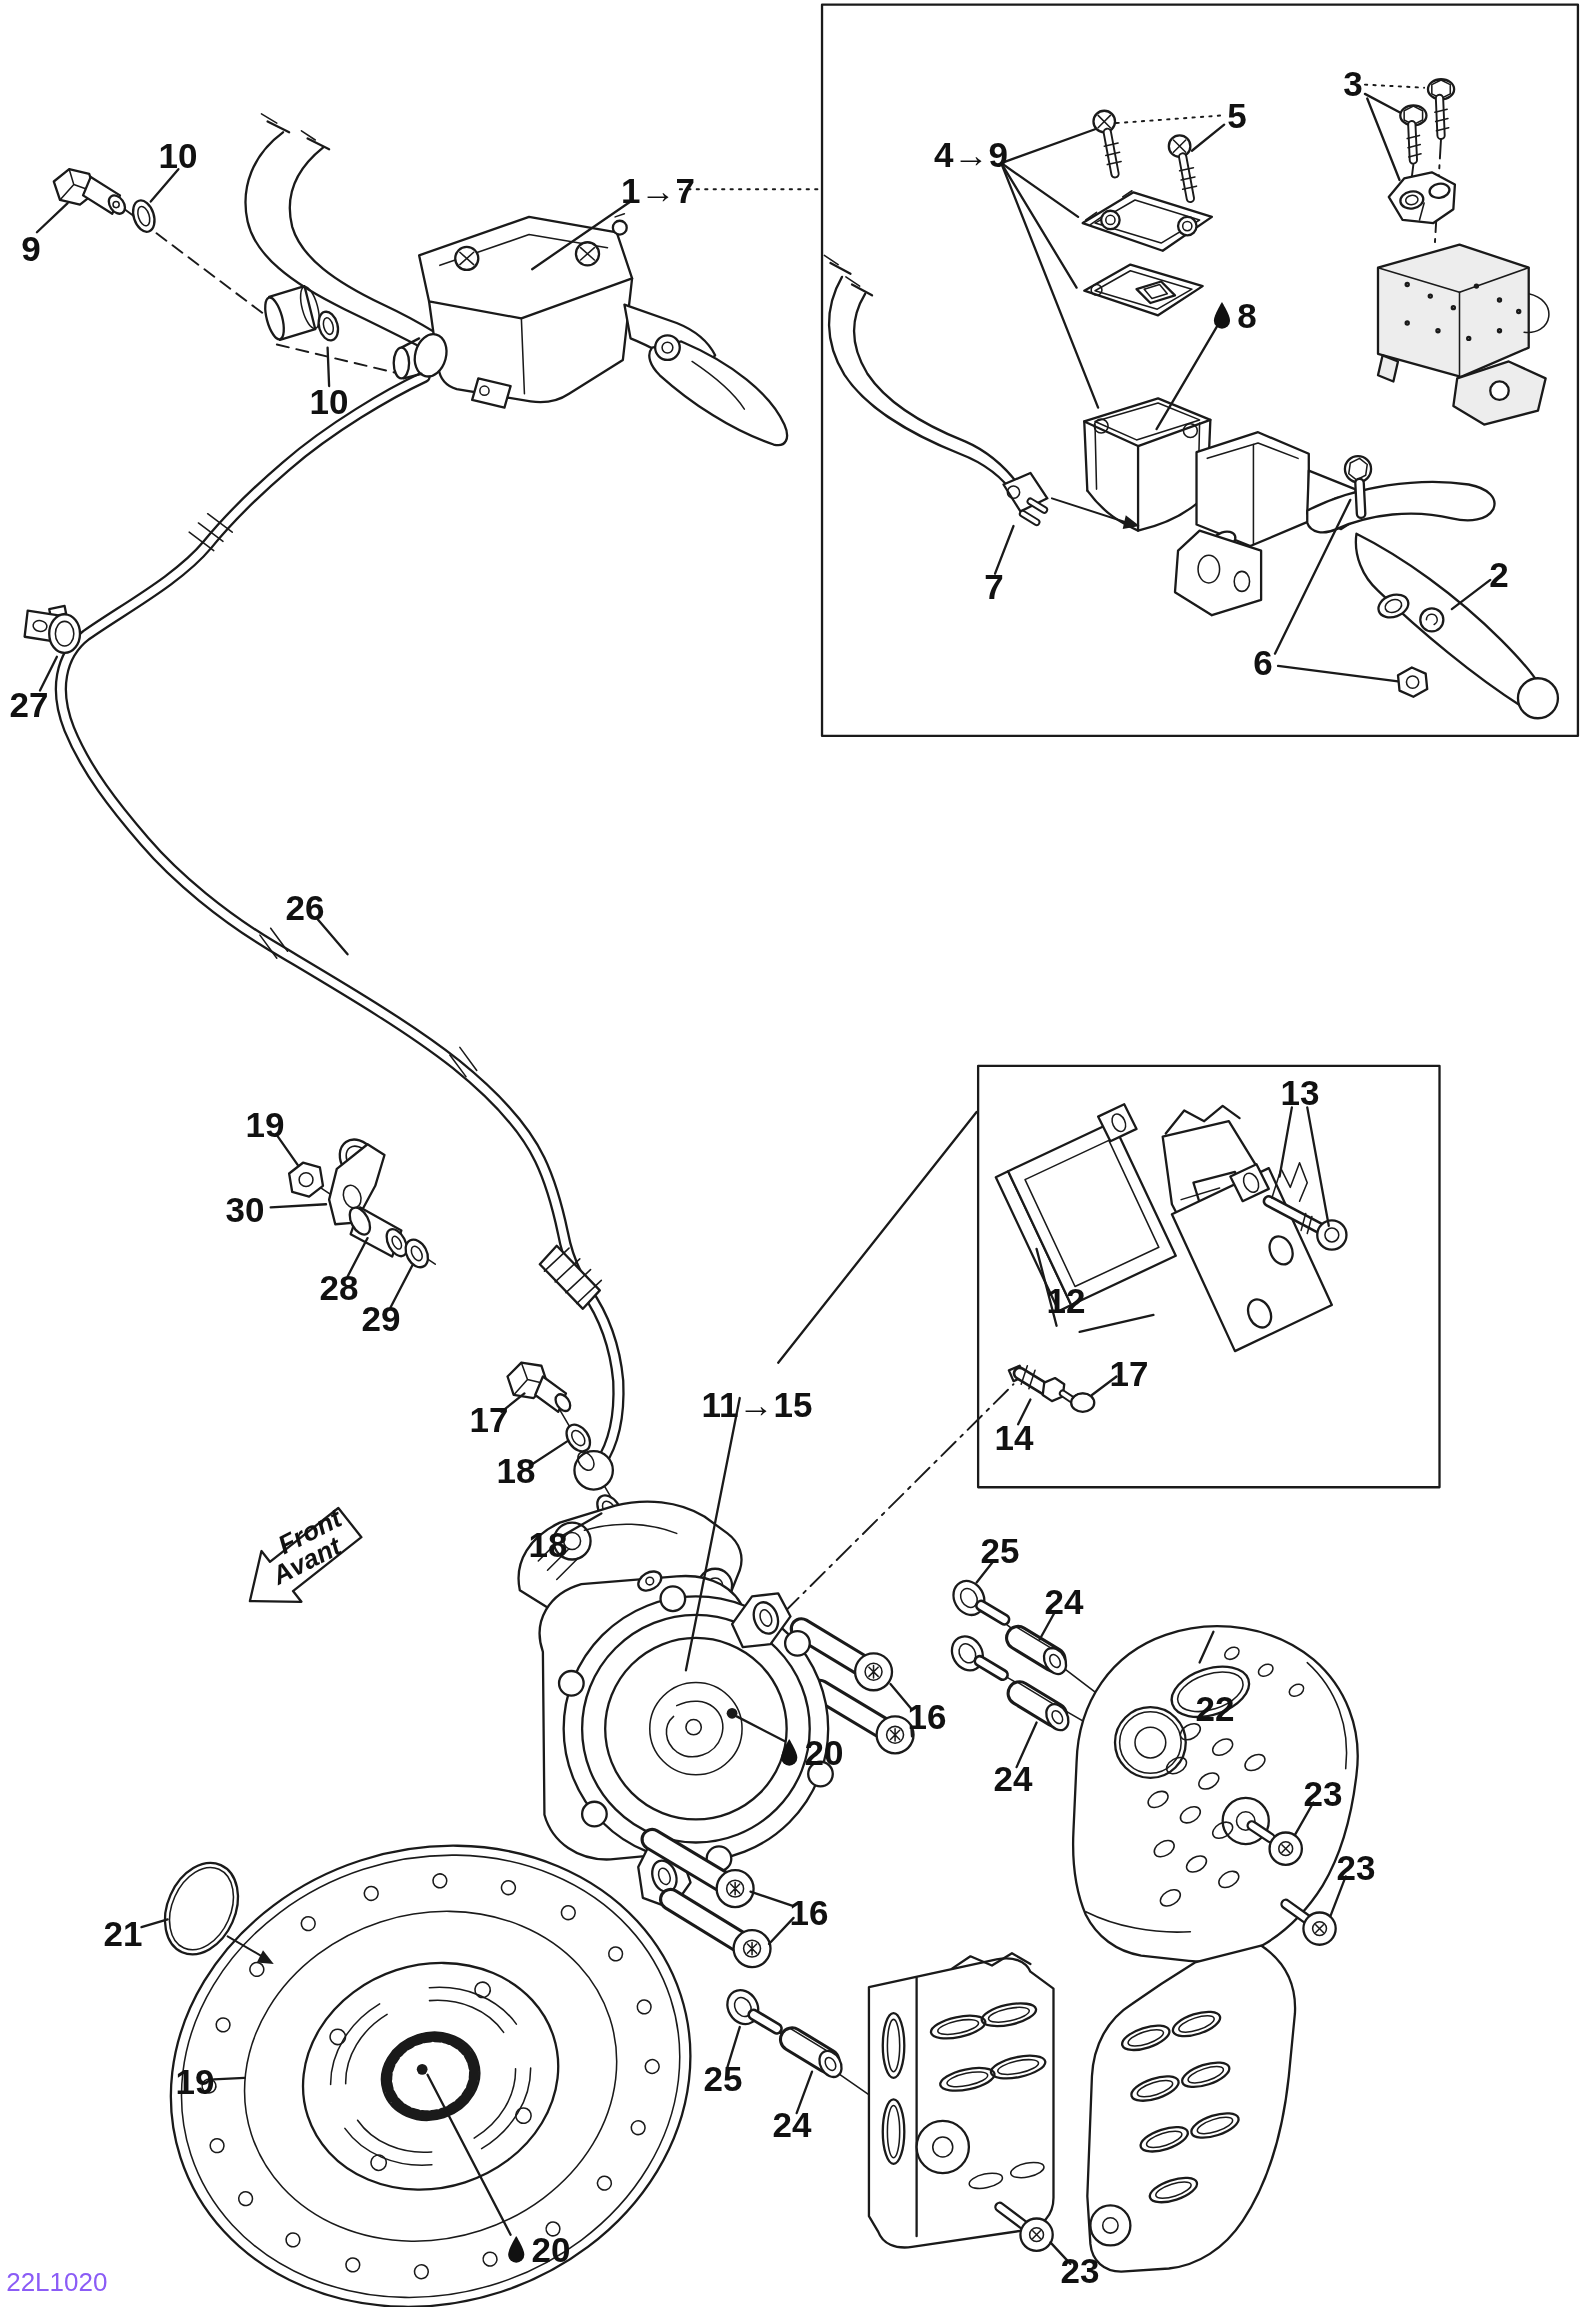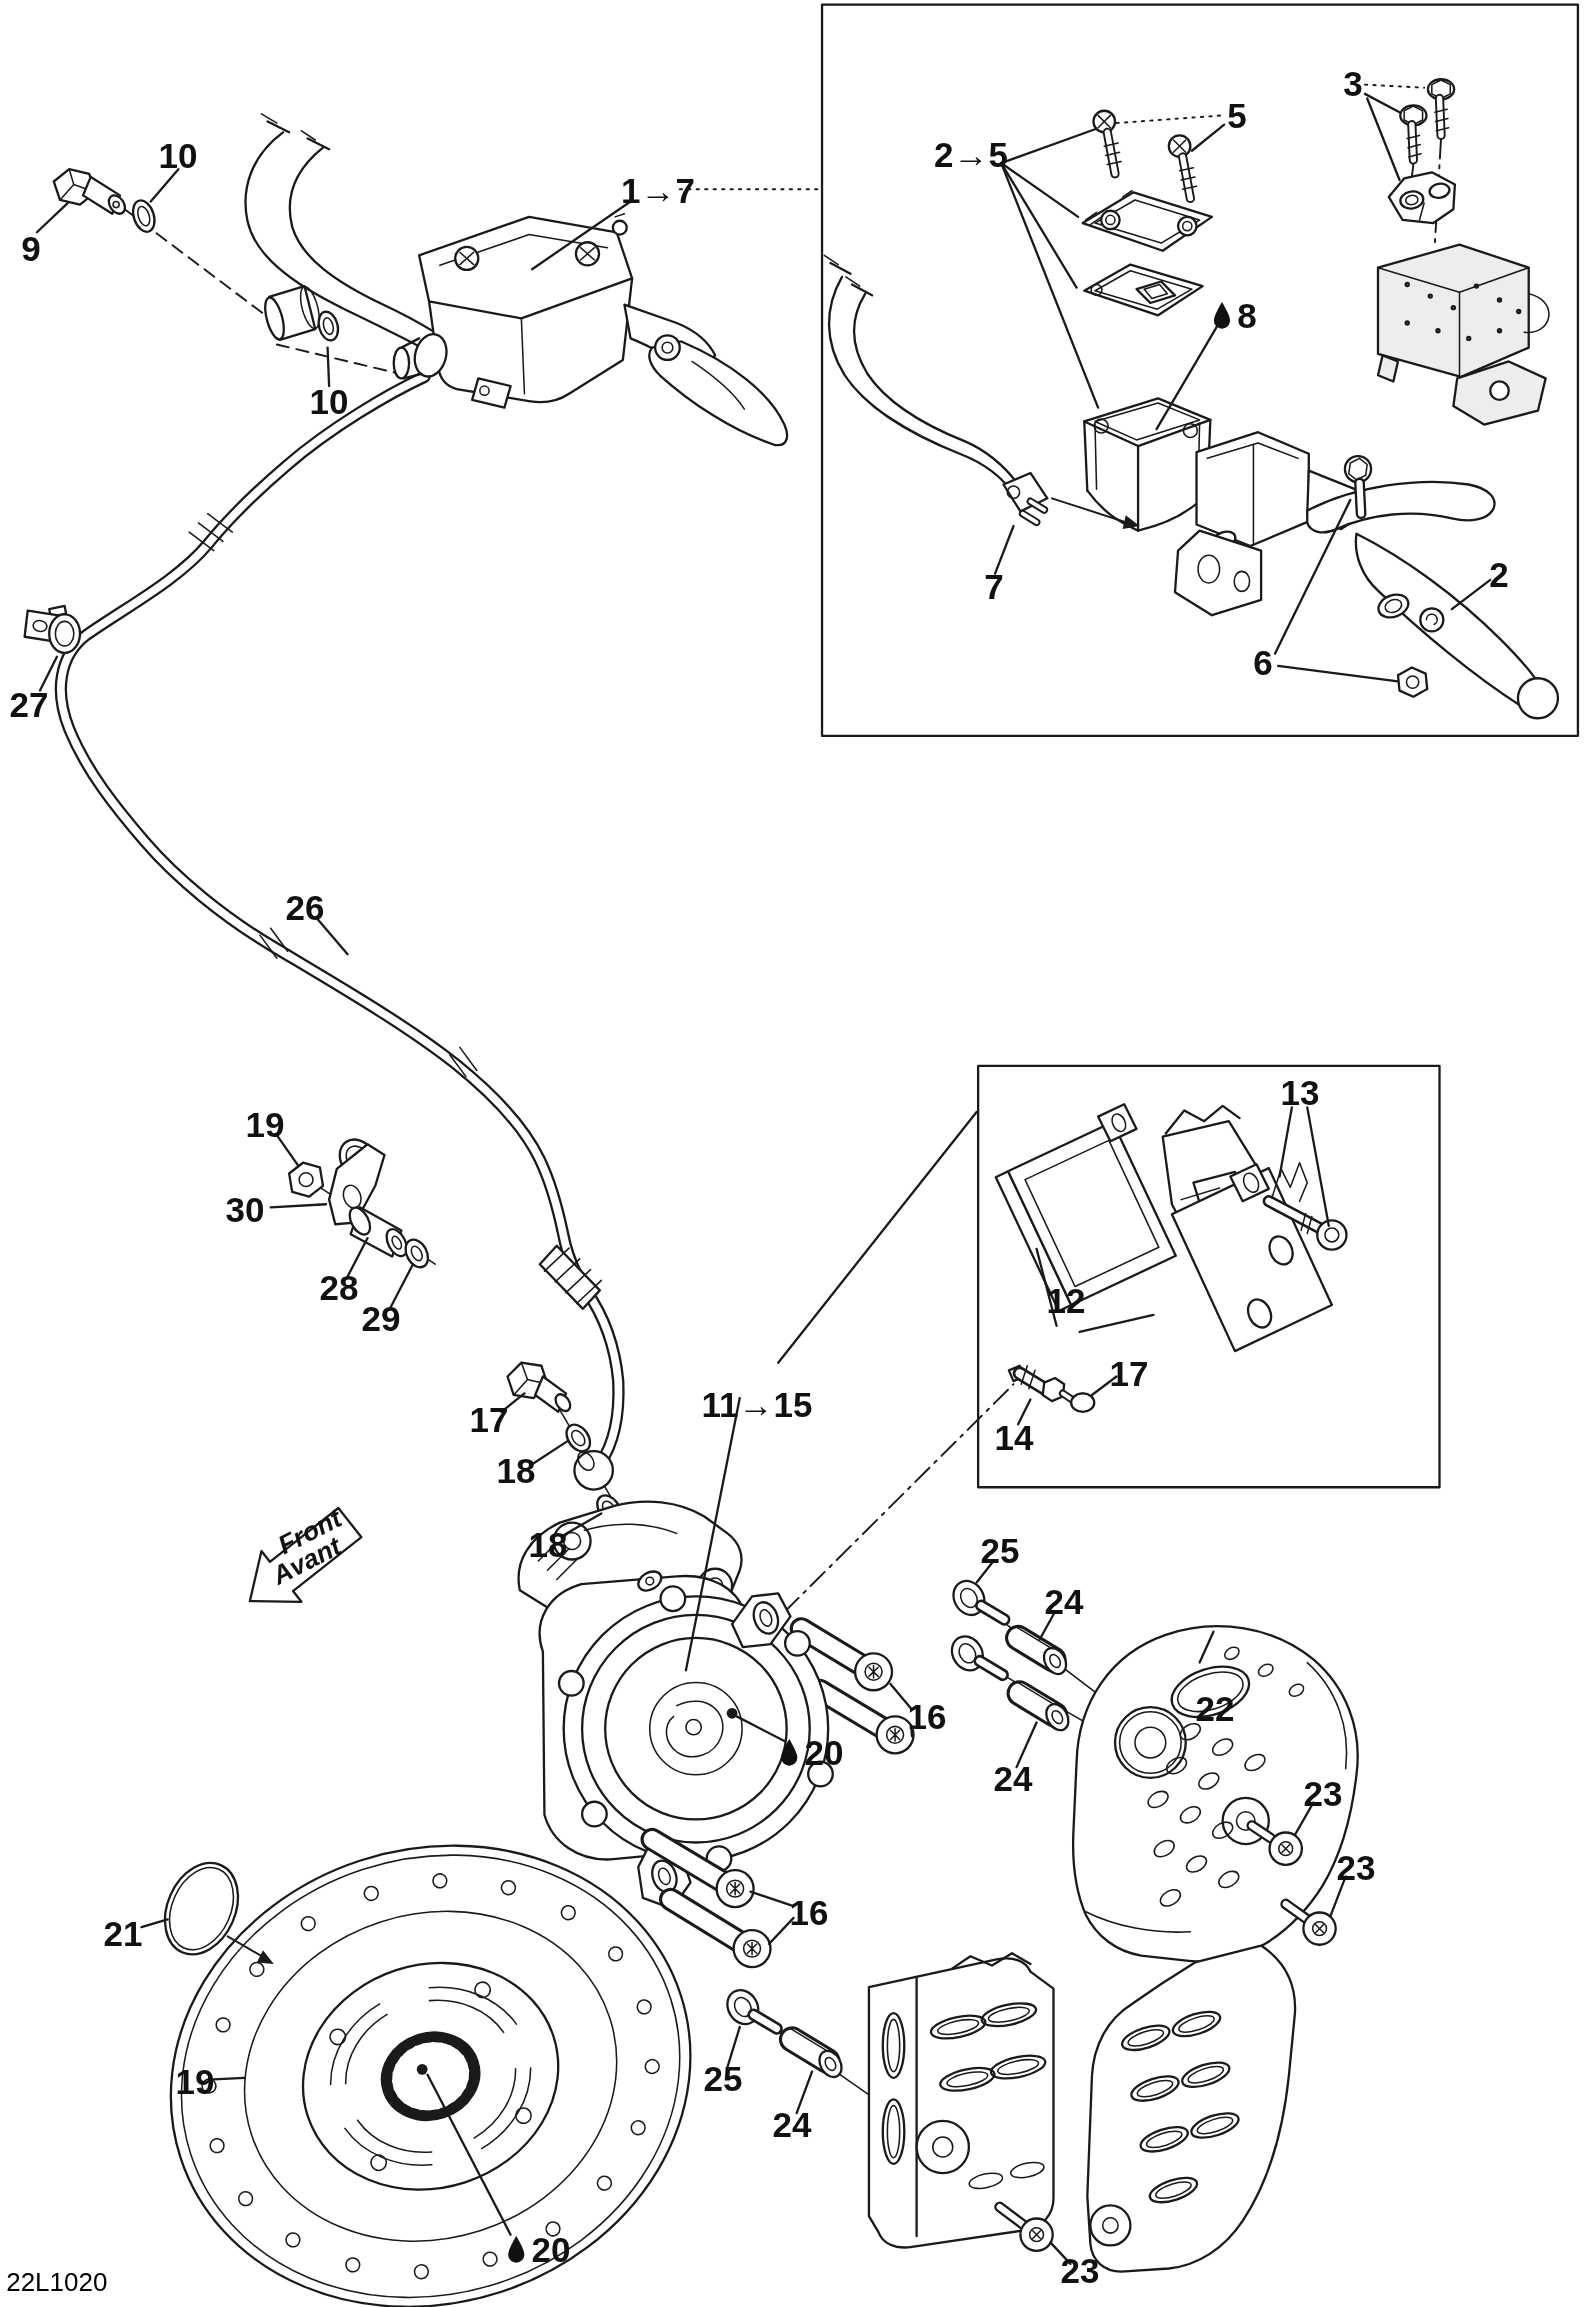--- a/index.html
+++ b/index.html
@@ -23,21 +23,21 @@
   #art .to16b{stroke-width:16;} #art .ti16b{stroke:#fff;stroke-width:9;}
   #art .to14{stroke-width:14;} #art .ti14{stroke:#fff;stroke-width:8;}
   #art .to12{stroke-width:12;} #art .ti12{stroke:#fff;stroke-width:7;}
   #art .to10{stroke-width:10;} #art .ti10{stroke:#fff;stroke-width:5;}
   #art .spline{stroke-width:13;stroke-dasharray:7 6;}
   #art .arrow-text{font:italic 700 34px "Liberation Sans",sans-serif;fill:#111;stroke:none;}
   #callout-layer{position:absolute;left:0;top:0;width:100%;height:100%;}
   .callout{position:absolute;transform:translate(-50%,-50%);display:flex;align-items:center;gap:4.6px;
            font:700 35px/1 "Liberation Sans",sans-serif;color:#111;white-space:nowrap;}
   .callout .drop-icon{width:21.5px;height:29px;fill:#111;display:block;}
-  #doc-code{position:absolute;left:6.2px;top:2269px;font:400 26px/1 "Liberation Sans",sans-serif;color:#000000;}
+  #doc-code{position:absolute;left:6.2px;top:2269px;font:400 26px/1 "Liberation Sans",sans-serif;color:#8b5cf6;}
 </style>
 </head>
 <body>
 
 <div id="page">
 
 <svg id="art" width="1591" height="2307" viewBox="0 0 2069 3000">
 
   <g>
     <path class="dash" d="M162,272 L348,412"></path>
@@ -620,21 +620,21 @@
       <div class="callout" style="left: 178px; top: 155px;">
         <span>10</span>
       </div>
       <div class="callout" style="left: 329px; top: 401px;">
         <span>10</span>
       </div>
       <div class="callout" style="left: 658px; top: 190px;">
         <span>1→7</span>
       </div>
       <div class="callout" style="left: 971px; top: 154px;">
-        <span>2→5</span>
+        <span>4→9</span>
       </div>
       <div class="callout" style="left: 1237px; top: 115px;">
         <span>5</span>
       </div>
       <div class="callout" style="left: 1353px; top: 83px;">
         <span>3</span>
       </div>
       <div class="callout" style="left: 1234px; top: 315px;">
         <svg viewBox="0 0 26 36" class="drop-icon">
           <path d="M13 2 C13 2 3 18 3 25 a10 10 0 0 0 20 0 C23 18 13 2 13 2 Z"></path>

